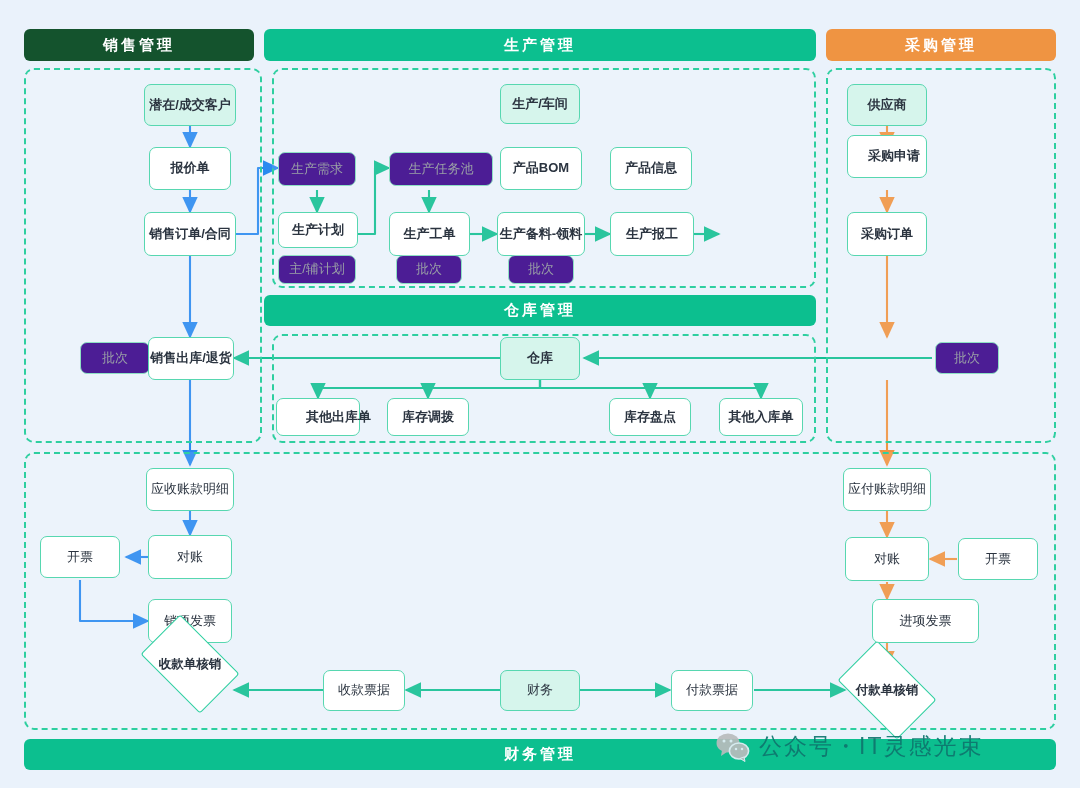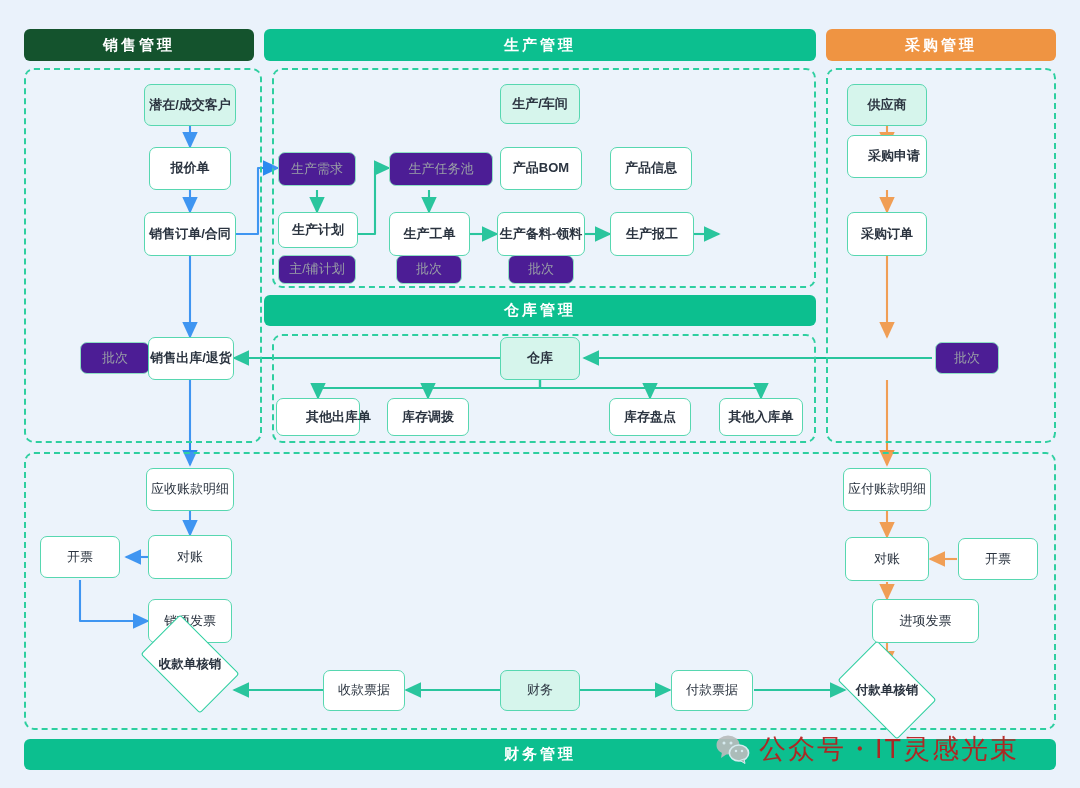--- a/index.html
+++ b/index.html
@@ -76,22 +76,22 @@
   }
 
   
   #wires{position:absolute;left:0;top:0;width:1080px;height:788px;pointer-events:none;}
 
   
   #watermark{
     position:absolute;
     left:716px;top:731px;
     display:flex;align-items:center;gap:9px;
-    color:#b91c1c;
-    font-size:27px;
+    color:#0f766e;
+    font-size:23px;
     letter-spacing:2px;
     opacity:.92;
     pointer-events:none;
   }
   #watermark .wtext{font-family:"Liberation Sans","DejaVu Sans",sans-serif;}
 </style>
 </head>
 <body>
 
 <div id="stage">

